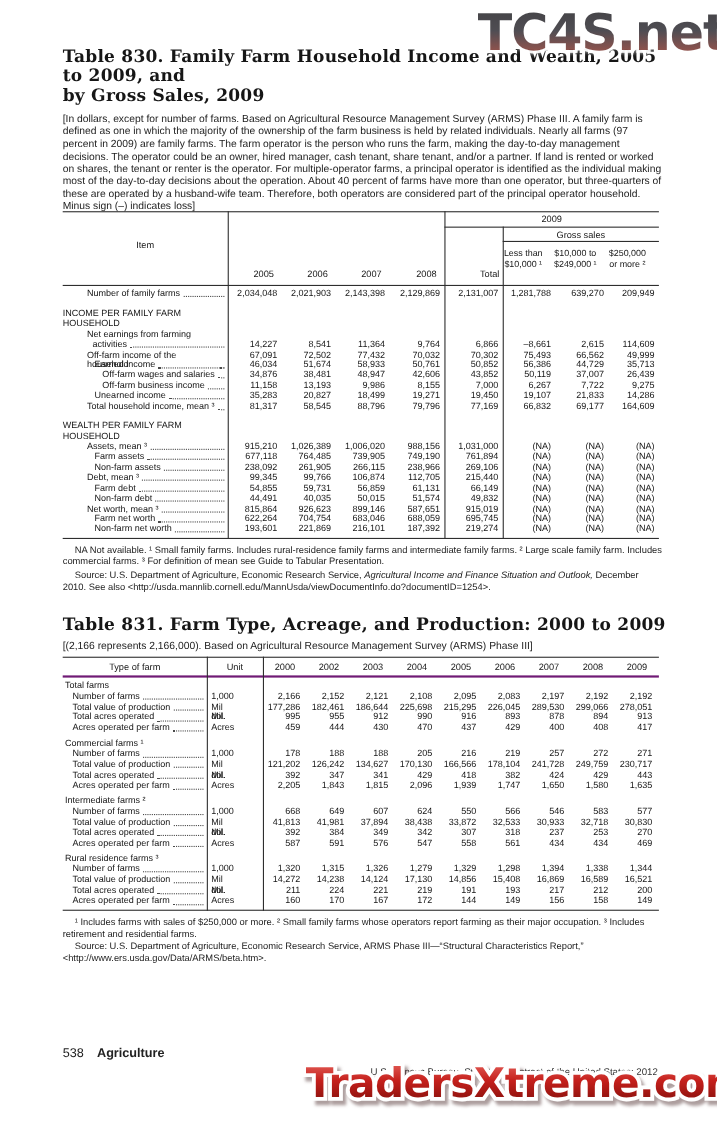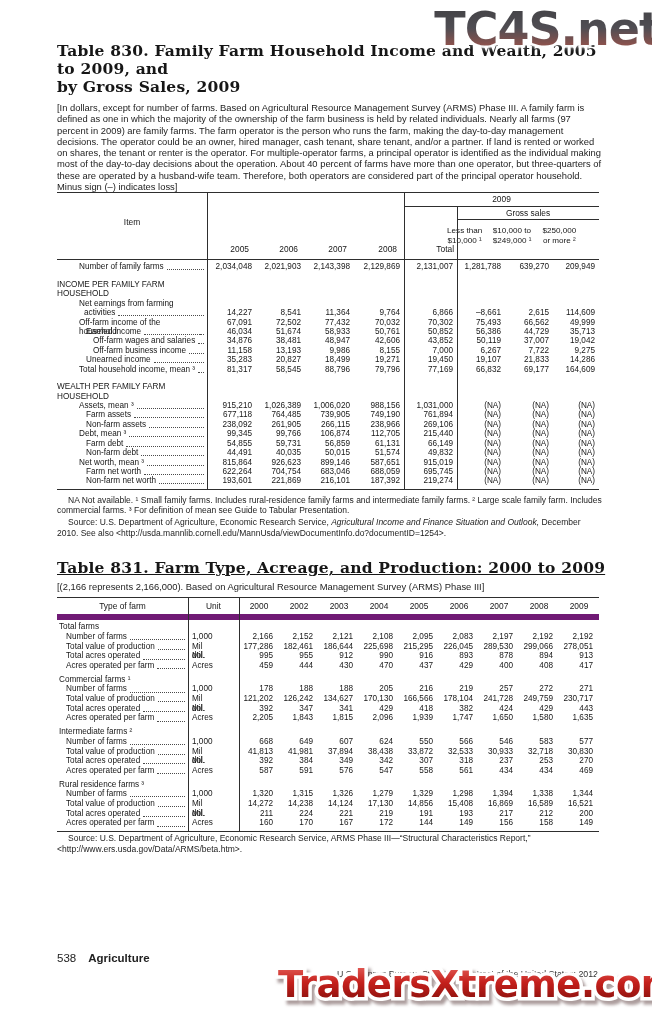--- a/index.html
+++ b/index.html
@@ -2,52 +2,52 @@
 <html><head>
 <meta charset="utf-8">
 <style>
   html,body{margin:0;padding:0;background:#e8e8e8;}
   .page{position:relative;width:652px;height:1024px;background:#ffffff;overflow:hidden;
         font-family:"Liberation Sans","DejaVu Sans",sans-serif;color:#161616;}
   
   .ttl{font-family:"DejaVu Serif",serif;font-weight:bold;font-size:15.5px;line-height:18px;
        white-space:pre-line;margin:42px 40px 0 57px;letter-spacing:.2px;}
   .ttl2{font-family:"DejaVu Serif",serif;font-weight:bold;font-size:15.5px;line-height:18px;
-        margin:21px 40px 0 57px;letter-spacing:.2px;text-decoration:underline;}
+        margin:21px 40px 0 57px;letter-spacing:.2px;}
   .note{font-size:9.4px;line-height:11.3px;width:545px;margin:6px 0 0 57px;color:#1c1c1c;}
   .note31{font-size:9.4px;line-height:11px;width:545px;margin:4px 0 0 57px;color:#1c1c1c;}
   
   .twrap{position:relative;margin-left:57px;width:542px;}
   .vrule{position:absolute;width:1px;background:#2e2e2e;top:0;bottom:0;}
   
   .thead830{position:relative;height:66px;border-top:1.3px solid #2e2e2e;border-bottom:1.5px solid #2e2e2e;font-size:8.4px;}
   .h-item{position:absolute;left:0;top:24px;width:150px;text-align:center;}
   .h-2009{position:absolute;left:347px;top:0;width:195px;height:13px;line-height:13px;text-align:center;border-bottom:1px solid #2e2e2e;}
   .h-gross{position:absolute;left:400px;top:14px;width:142px;height:12px;line-height:12px;text-align:center;border-bottom:1px solid #2e2e2e;}
   .h-years{position:absolute;left:150px;top:51px;width:197px;display:grid;grid-template-columns:49px 49px 49px 50px;}
   .h-years span{text-align:right;padding-right:7px;}
   .h-total{position:absolute;left:347px;top:51px;width:50px;text-align:right;}
-  .h-gcols{position:absolute;left:384px;top:33px;width:142px;display:grid;grid-template-columns:1fr 1fr 1fr;}
+  .h-gcols{position:absolute;left:395px;top:33px;width:142px;display:grid;grid-template-columns:1fr 1fr 1fr;}
   .h-gcols span{text-align:center;white-space:pre-line;font-size:8.1px;line-height:9.8px;}
   
   .tbody830{padding:2px 0 3px 0;border-bottom:1.4px solid #2e2e2e;}
   .r830{display:grid;grid-template-columns:150px 49px 49px 49px 50px 53px 48px 48px 46px;
         height:9.45px;font-size:8.2px;line-height:9.45px;align-items:baseline;}
   .r830 .lblc{display:flex;align-items:flex-end;overflow:hidden;margin-left:20px;}
   .ind0{padding-left:2px;} .ind1{padding-left:9px;} .ind2{padding-left:16px;} .cont{padding-left:7px;}
   .dots{flex:1;border-bottom:1.1px dotted #4a4a4a;margin:0 3px 1.5px 3px;min-width:4px;}
   .val{text-align:right;padding-right:4px;}
   .secrow{height:auto;margin-top:8px;}
   .seclab{grid-column:1;text-align:left;white-space:pre-line;line-height:9.4px;}
   
   .fn{font-size:8.5px;line-height:10.6px;width:545px;margin:5px 0 0 57px;text-indent:11px;color:#1c1c1c;}
   .src{margin-top:1px;}
   
   .thead831{display:grid;grid-template-columns:131px 51px repeat(9,40px);height:16px;align-items:center;
-            border-top:1.4px solid #2e2e2e;border-bottom:6px solid #701a75;font-size:8.4px;}
+            border-top:1.4px solid #2e2e2e;border-bottom:2px solid #701a75;font-size:8.4px;}
   .thead831 span{text-align:center;}
   .tbody831{padding:2px 0 3px 0;border-bottom:1.4px solid #2e2e2e;}
   .r831{display:grid;grid-template-columns:131px 51px repeat(9,40px);height:9.7px;
         font-size:8.2px;line-height:9.7px;align-items:baseline;}
   .r831 .lblc{display:flex;align-items:flex-end;overflow:hidden;}
   .r831 .unitc{display:flex;align-items:flex-end;overflow:hidden;padding-left:4px;gap:36px;}
   .glab{padding-left:2px;}
   .gap{margin-top:4px;}
   .r831 .val{padding-right:6px;}
   
@@ -172,21 +172,21 @@
             <span class="lt">Off-farm wages and salaries</span>
             <span class="dots"></span>
           </div>
           <div class="val">34,876</div>
           <div class="val">38,481</div>
           <div class="val">48,947</div>
           <div class="val">42,606</div>
           <div class="val">43,852</div>
           <div class="val">50,119</div>
           <div class="val">37,007</div>
-          <div class="val">19,042</div>
+          <div class="val">26,439</div>
         </div>
         <div class="r830">
           <div class="lblc ind2">
             <span class="lt">Off-farm business income</span>
             <span class="dots"></span>
           </div>
           <div class="val">11,158</div>
           <div class="val">13,193</div>
           <div class="val">9,986</div>
           <div class="val">8,155</div>
@@ -694,20 +694,21 @@
           <div class="val">149</div>
           <div class="val">156</div>
           <div class="val">158</div>
           <div class="val">149</div>
         </div>
       </div>
     <div class="vrule" style="left:131px;"></div>
     <div class="vrule" style="left:182px;"></div>
   </div>
 
+  <div class="fn">¹ Includes farms with sales of $250,000 or more. ² Small family farms whose operators report farming as their major occupation. ³ Includes retirement and residential farms.</div>
   <div class="fn src">Source: U.S. Department of Agriculture, Economic Research Service, ARMS Phase III—“Structural Characteristics Report,” &lt;http://www.ers.usda.gov/Data/ARMS/beta.htm&gt;.</div>
 
   <div class="pgnum">
     <span>538</span><span class="sect">Agriculture</span>
   </div>
   <div class="census">U.S. Census Bureau, Statistical Abstract of the United States: 2012</div>
 
   <div class="wm wm-tc4s">
     <span class="back">TC4S.net</span>
     <span class="front">TC4S.net</span>

